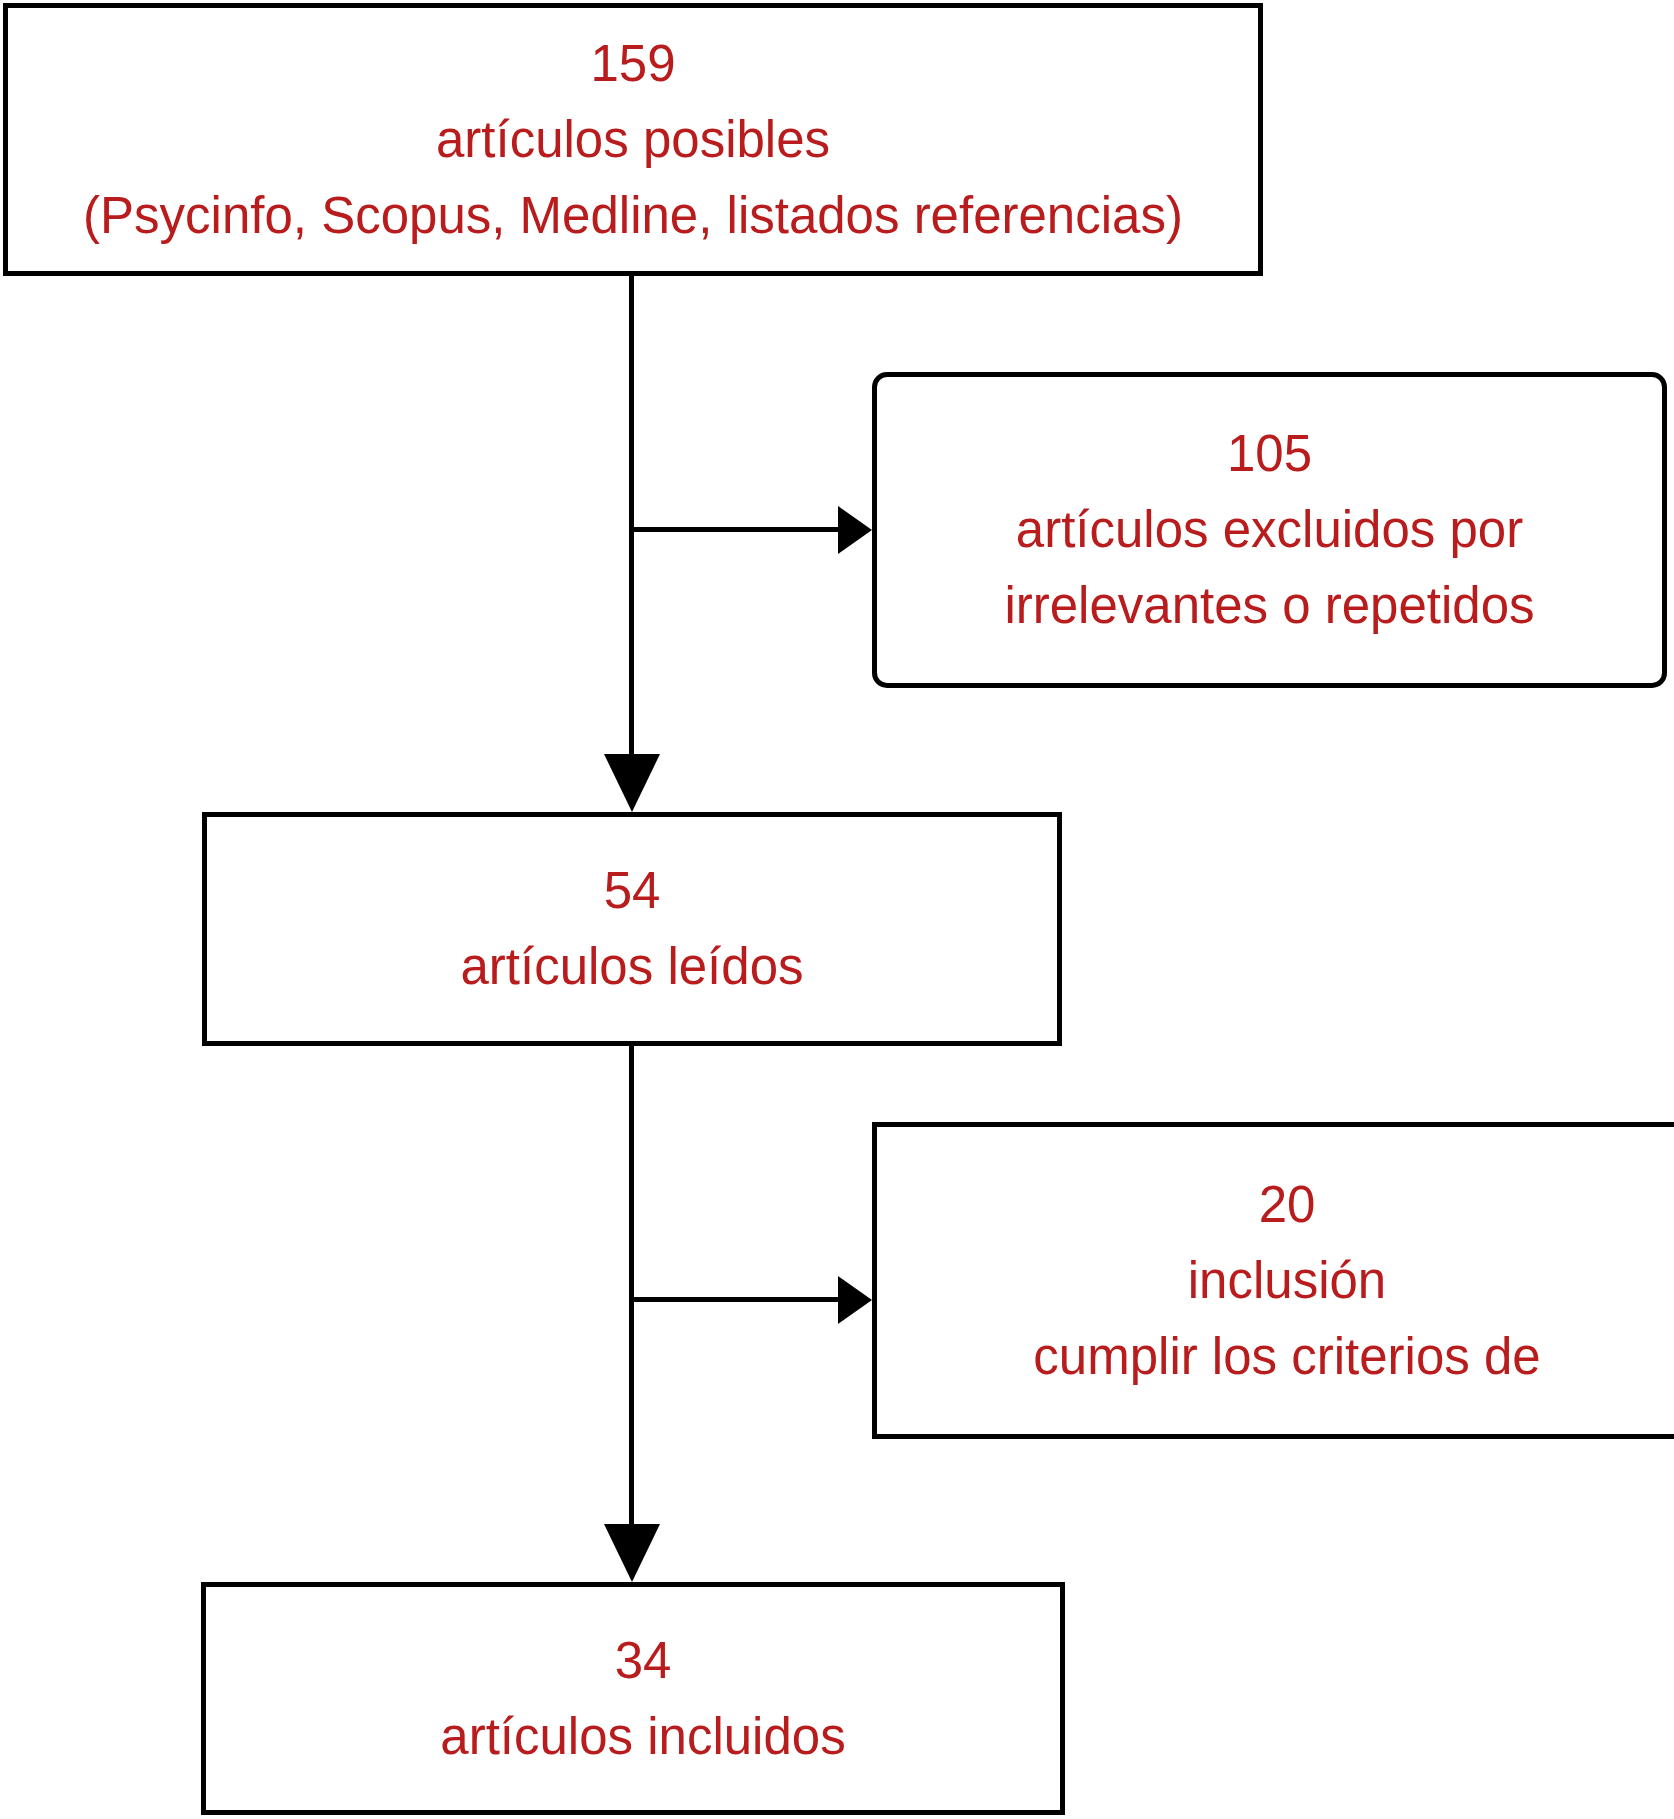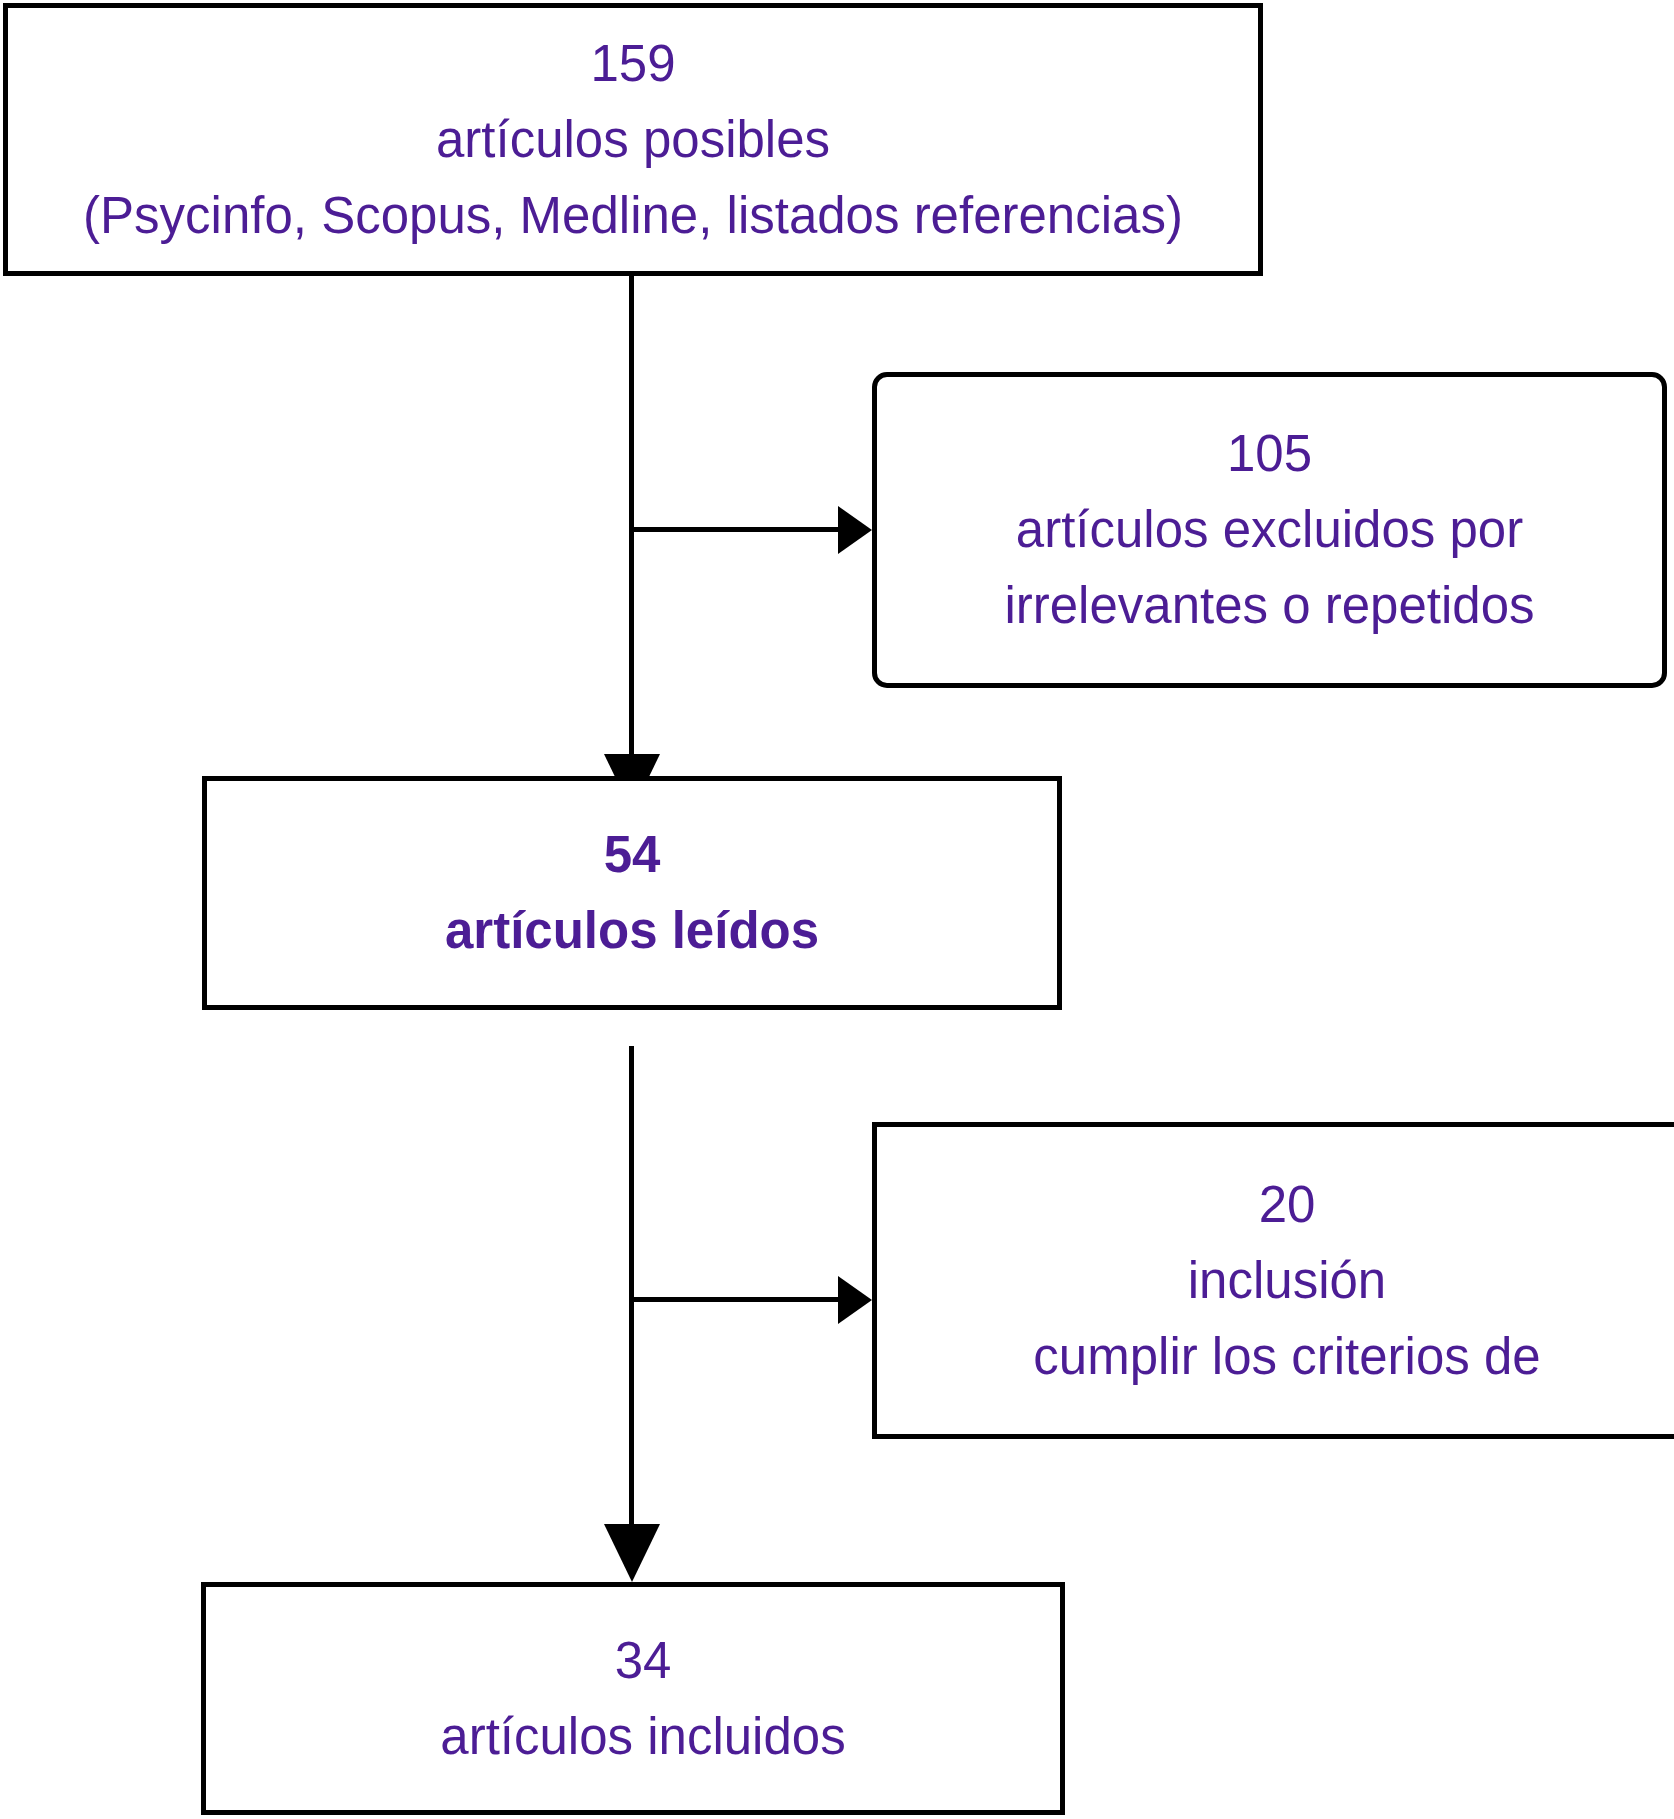--- a/index.html
+++ b/index.html
@@ -6,21 +6,21 @@
     margin: 0;
     padding: 0;
     background: #ffffff;
   }
   .canvas {
     position: relative;
     width: 1674px;
     height: 1819px;
     background: #ffffff;
     font-family: "Liberation Sans", "DejaVu Sans", sans-serif;
-    color: #4c1d95;
+    color: #b91c1c;
     overflow: hidden;
   }
   .box {
     position: absolute;
     box-sizing: border-box;
     border: 5px solid #000000;
     background: #ffffff;
     display: flex;
     flex-direction: column;
     align-items: center;
@@ -68,21 +68,21 @@
 
   <div class="connector" style="left:632px; top:527px; width:206px; height:5px;"></div>
   <div class="arrowhead arrow-right" style="left:838px; top:506px;"></div>
 
   <div class="box" style="left:872px; top:372px; width:795px; height:316px;border-radius:15px;">
     <div class="line">105</div>
     <div class="line">artículos excluidos por</div>
     <div class="line">irrelevantes o repetidos</div>
   </div>
 
-  <div class="box" style="left:202px; top:776px; width:860px; height:234px;font-weight:bold;">
+  <div class="box" style="left:202px; top:812px; width:860px; height:234px;">
     <div class="line">54</div>
     <div class="line">artículos leídos</div>
   </div>
 
   <div class="connector" style="left:629px; top:1046px; width:5px; height:479px;"></div>
   <div class="arrowhead arrow-down" style="left:604px; top:1524px;"></div>
 
   <div class="connector" style="left:632px; top:1297px; width:206px; height:5px;"></div>
   <div class="arrowhead arrow-right" style="left:838px; top:1276px;"></div>
 

